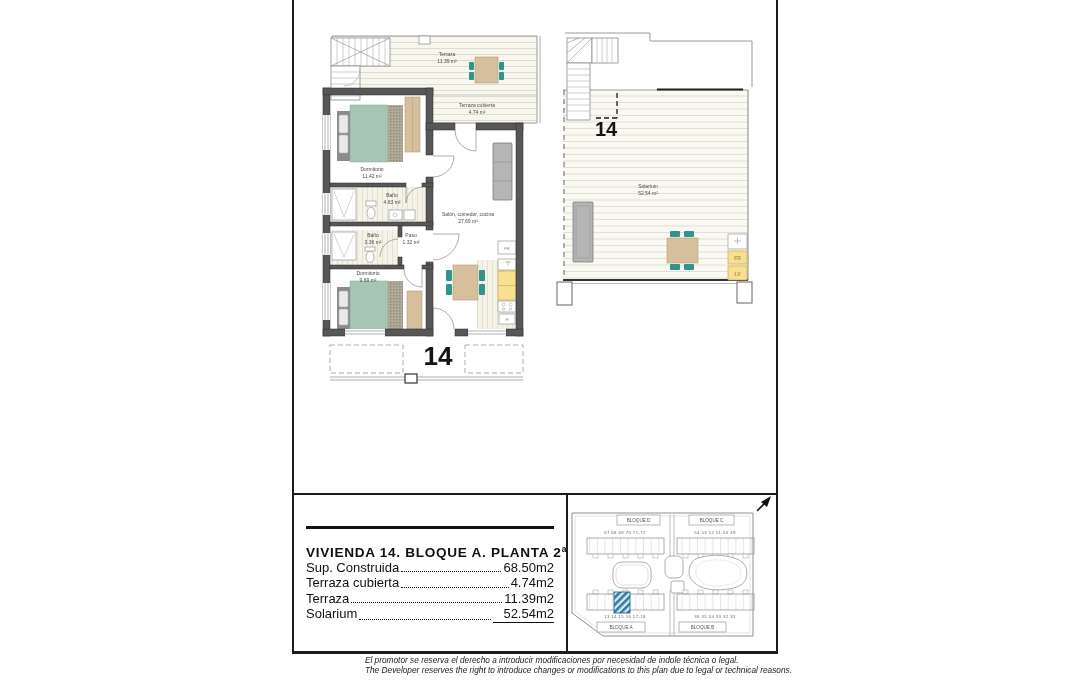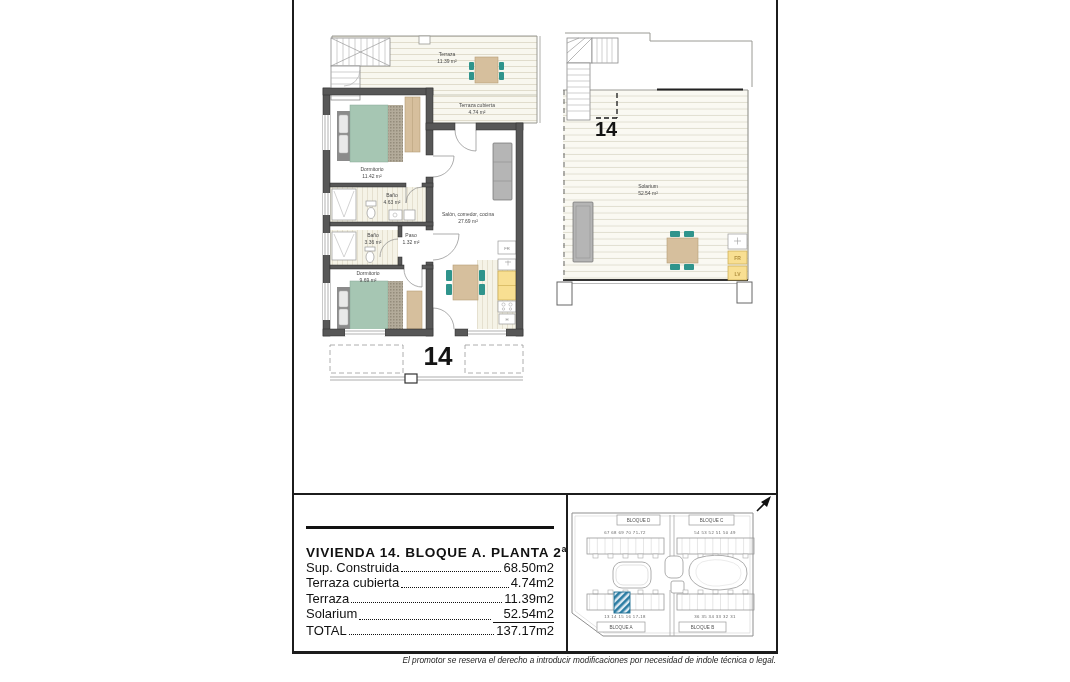--- a/index.html
+++ b/index.html
@@ -16,21 +16,21 @@
   .sitenum{font-size:4.3px;fill:#666;text-anchor:middle;letter-spacing:.4px;}
   .frlv{font-size:5px;fill:#b08f3f;text-anchor:middle;font-weight:bold;}
   
   #info{position:absolute;left:306px;top:493px;width:248px;}
   #info .rule{margin-top:33px;height:3px;background:#111;}
   #info .title{margin-top:16px;font-size:13.6px;font-weight:bold;letter-spacing:.7px;color:#111;white-space:nowrap;}
   #info .row{display:flex;font-size:13px;color:#111;line-height:15.4px;white-space:nowrap;}
   #info .dots{flex:1;border-bottom:1.6px dotted #111;margin:0 2px 3px 2px;}
   #info .val.u{border-bottom:1.7px solid #111;padding-left:10px;}
   
-  #disclaimer{position:absolute;right:294px;top:656px;text-align:left;font-size:8.3px;
+  #disclaimer{position:absolute;right:278px;top:656px;text-align:left;font-size:8.3px;
               line-height:9.8px;font-style:italic;color:#222;}
 </style>
 </head>
 <body>
 
 <div id="page">
 
   <div class="vline" style="left:292px"></div>
   <div class="vline" style="left:776px"></div>
   <div class="hline" style="left:292px;top:493px;width:486px;height:2px"></div>
@@ -301,25 +301,20 @@
     <div class="row">
       <span class="lbl">Terraza</span>
       <span class="dots"></span>
       <span class="val">11.39m2</span>
     </div>
     <div class="row">
       <span class="lbl">Solarium</span>
       <span class="dots"></span>
       <span class="val u">52.54m2</span>
     </div>
-    <div class="row">
-      <span class="lbl">TOTAL</span>
-      <span class="dots"></span>
-      <span class="val">137.17m2</span>
-    </div>
   </div>
 
   <svg width="209" height="158" viewBox="0 0 209 158" style="position:absolute;left:567px;top:495px">
     <defs>
       <pattern id="unitsP" patternUnits="userSpaceOnUse" width="7.7" height="16">
         <path d="M7.7,0 V16" stroke="#b5b5b5" stroke-width="0.7"></path>
       </pattern>
       <pattern id="hatchB" patternUnits="userSpaceOnUse" width="5" height="5" patternTransform="rotate(45)">
         <rect width="5" height="5" fill="#ddeaf2"></rect>
         <rect width="2.6" height="5" fill="#2a7ca3"></rect>
@@ -389,15 +384,16 @@
     <text x="148" y="123" class="sitenum">36 35  34  33  32  31</text>
 
     <rect x="30" y="127" width="48" height="10" fill="#fff" stroke="#999" stroke-width="0.7"></rect>
     <text x="54" y="134.2" class="sitelbl">BLOQUE A</text>
     <rect x="112" y="127" width="47" height="10" fill="#fff" stroke="#999" stroke-width="0.7"></rect>
     <text x="135.5" y="134.2" class="sitelbl">BLOQUE B</text>
   </svg>
 
   <div id="disclaimer">
     <div>El promotor se reserva el derecho a introducir modificaciones por necesidad de indole técnica o legal.</div>
+    <div>The Developer reserves the right to introduce changes or modifications to this plan due to legal or technical reasons.</div>
   </div>
 
 </div>
 
 </body></html>

